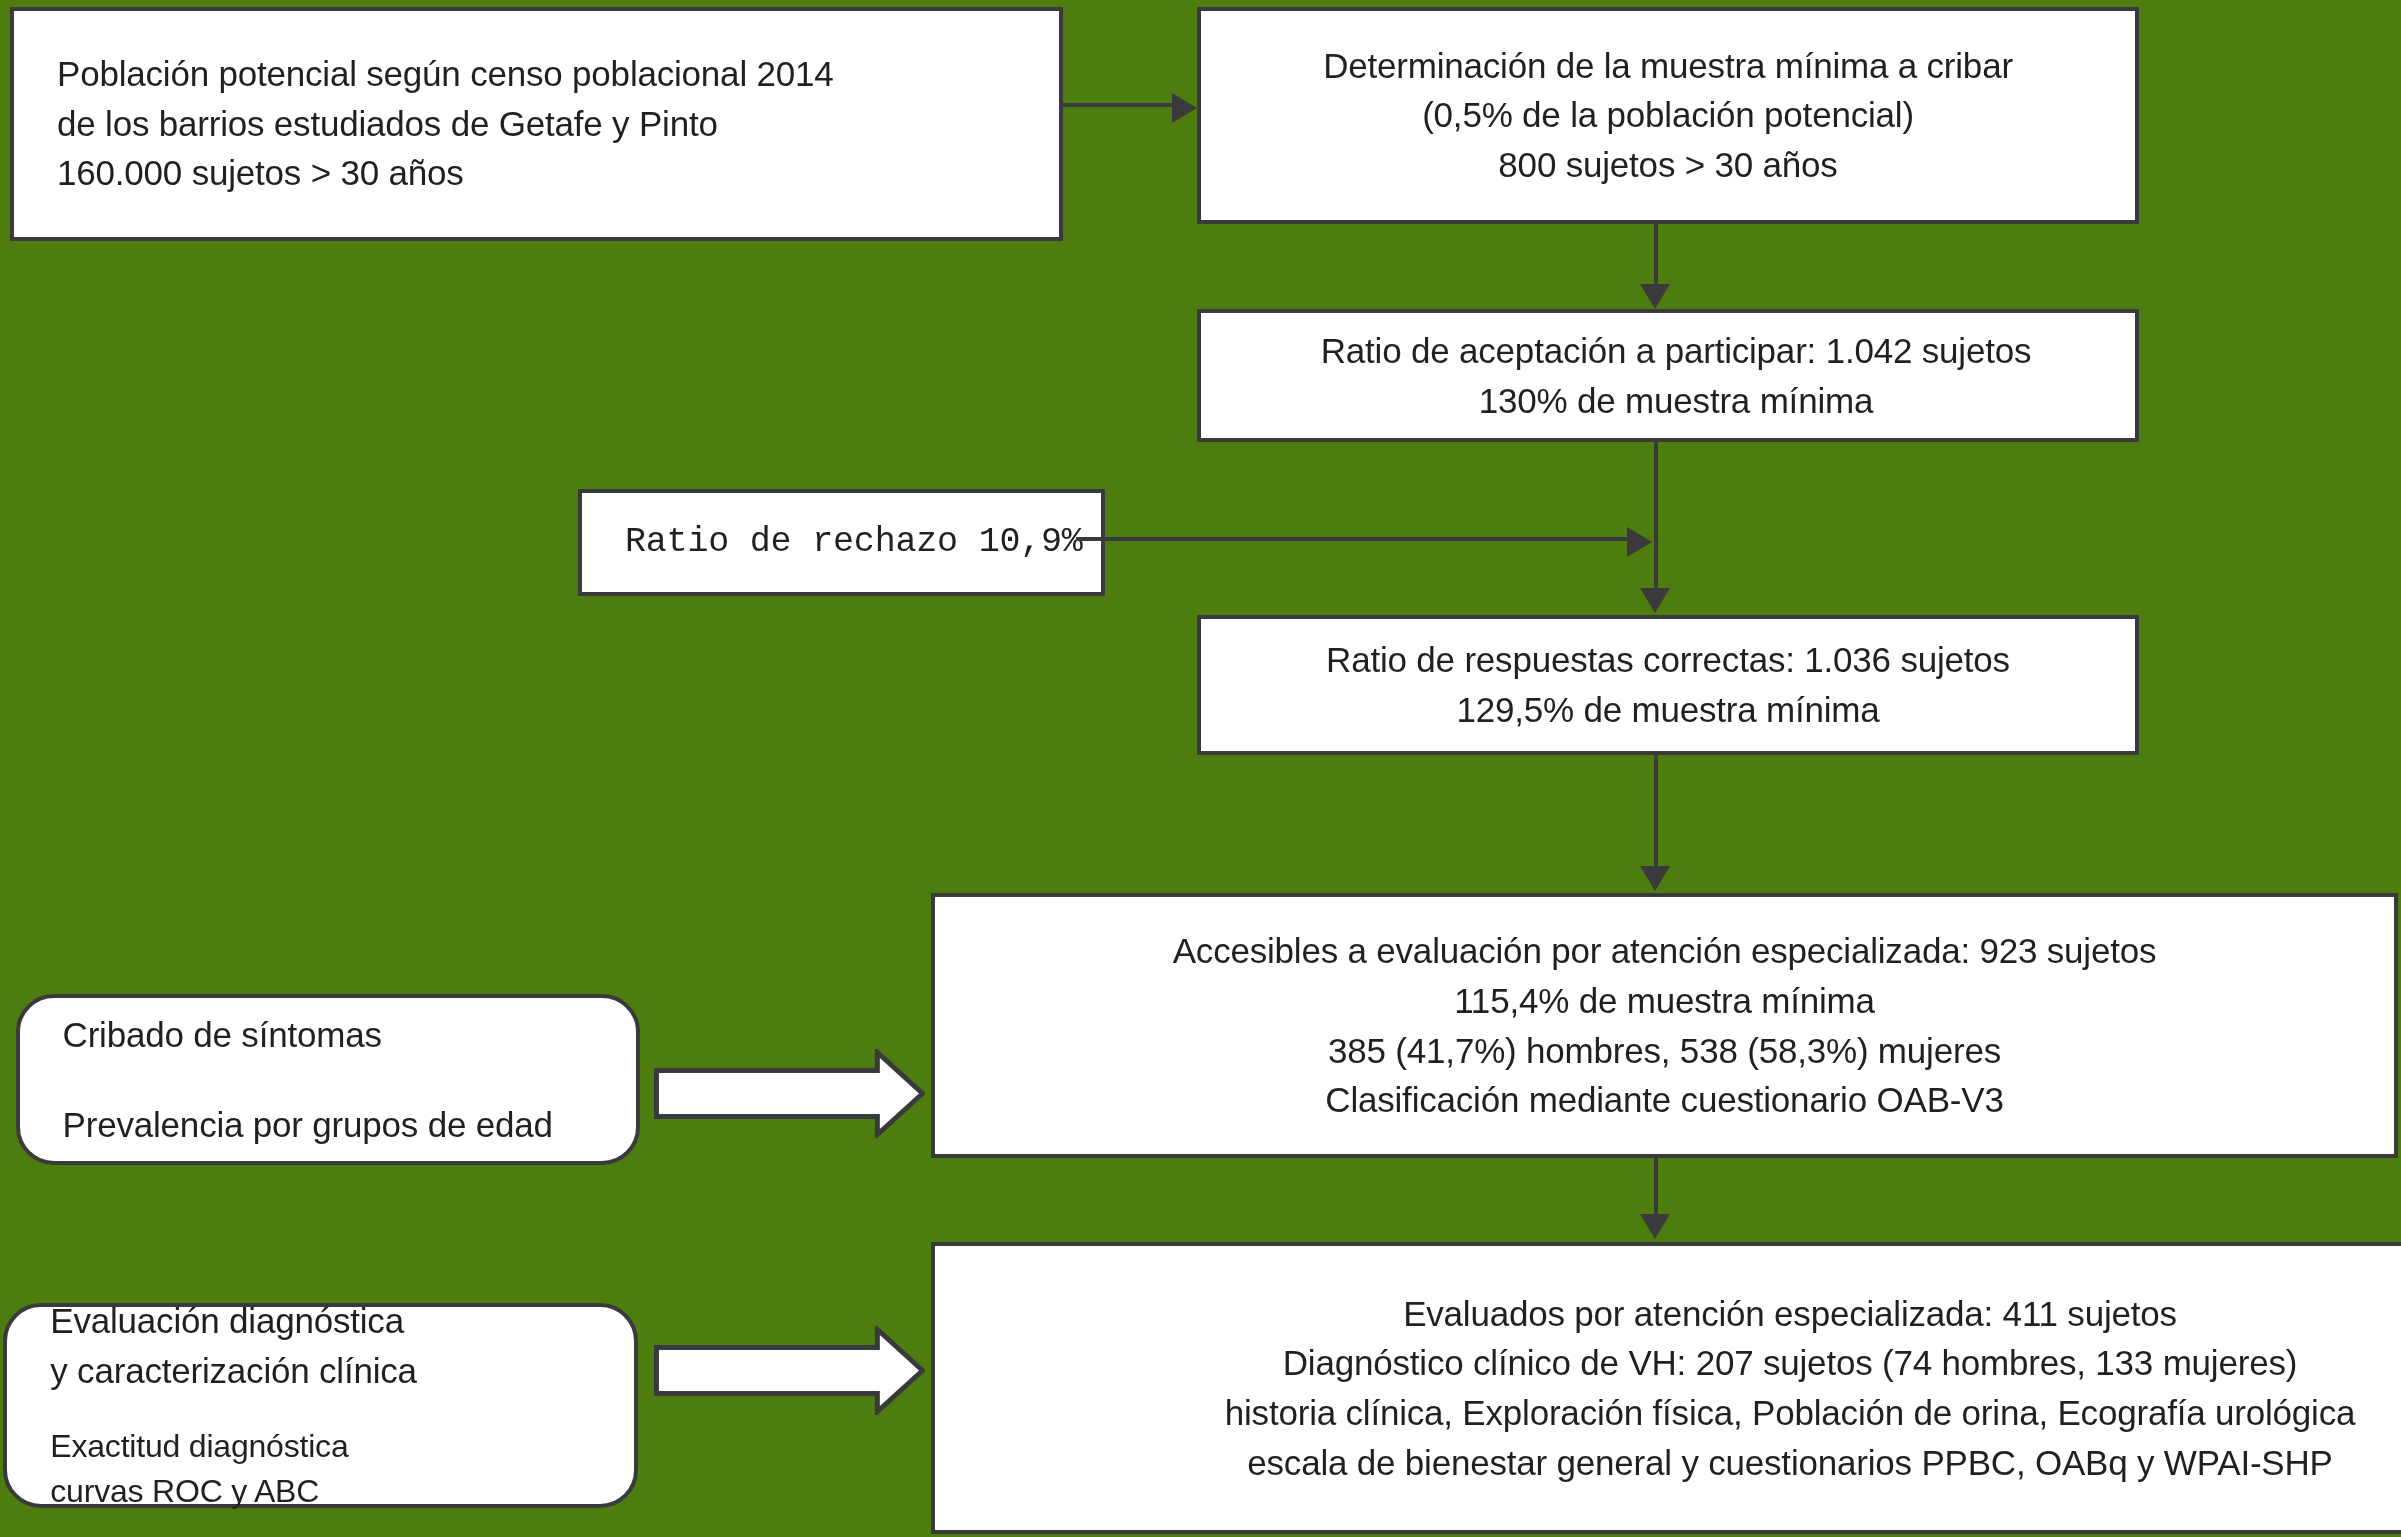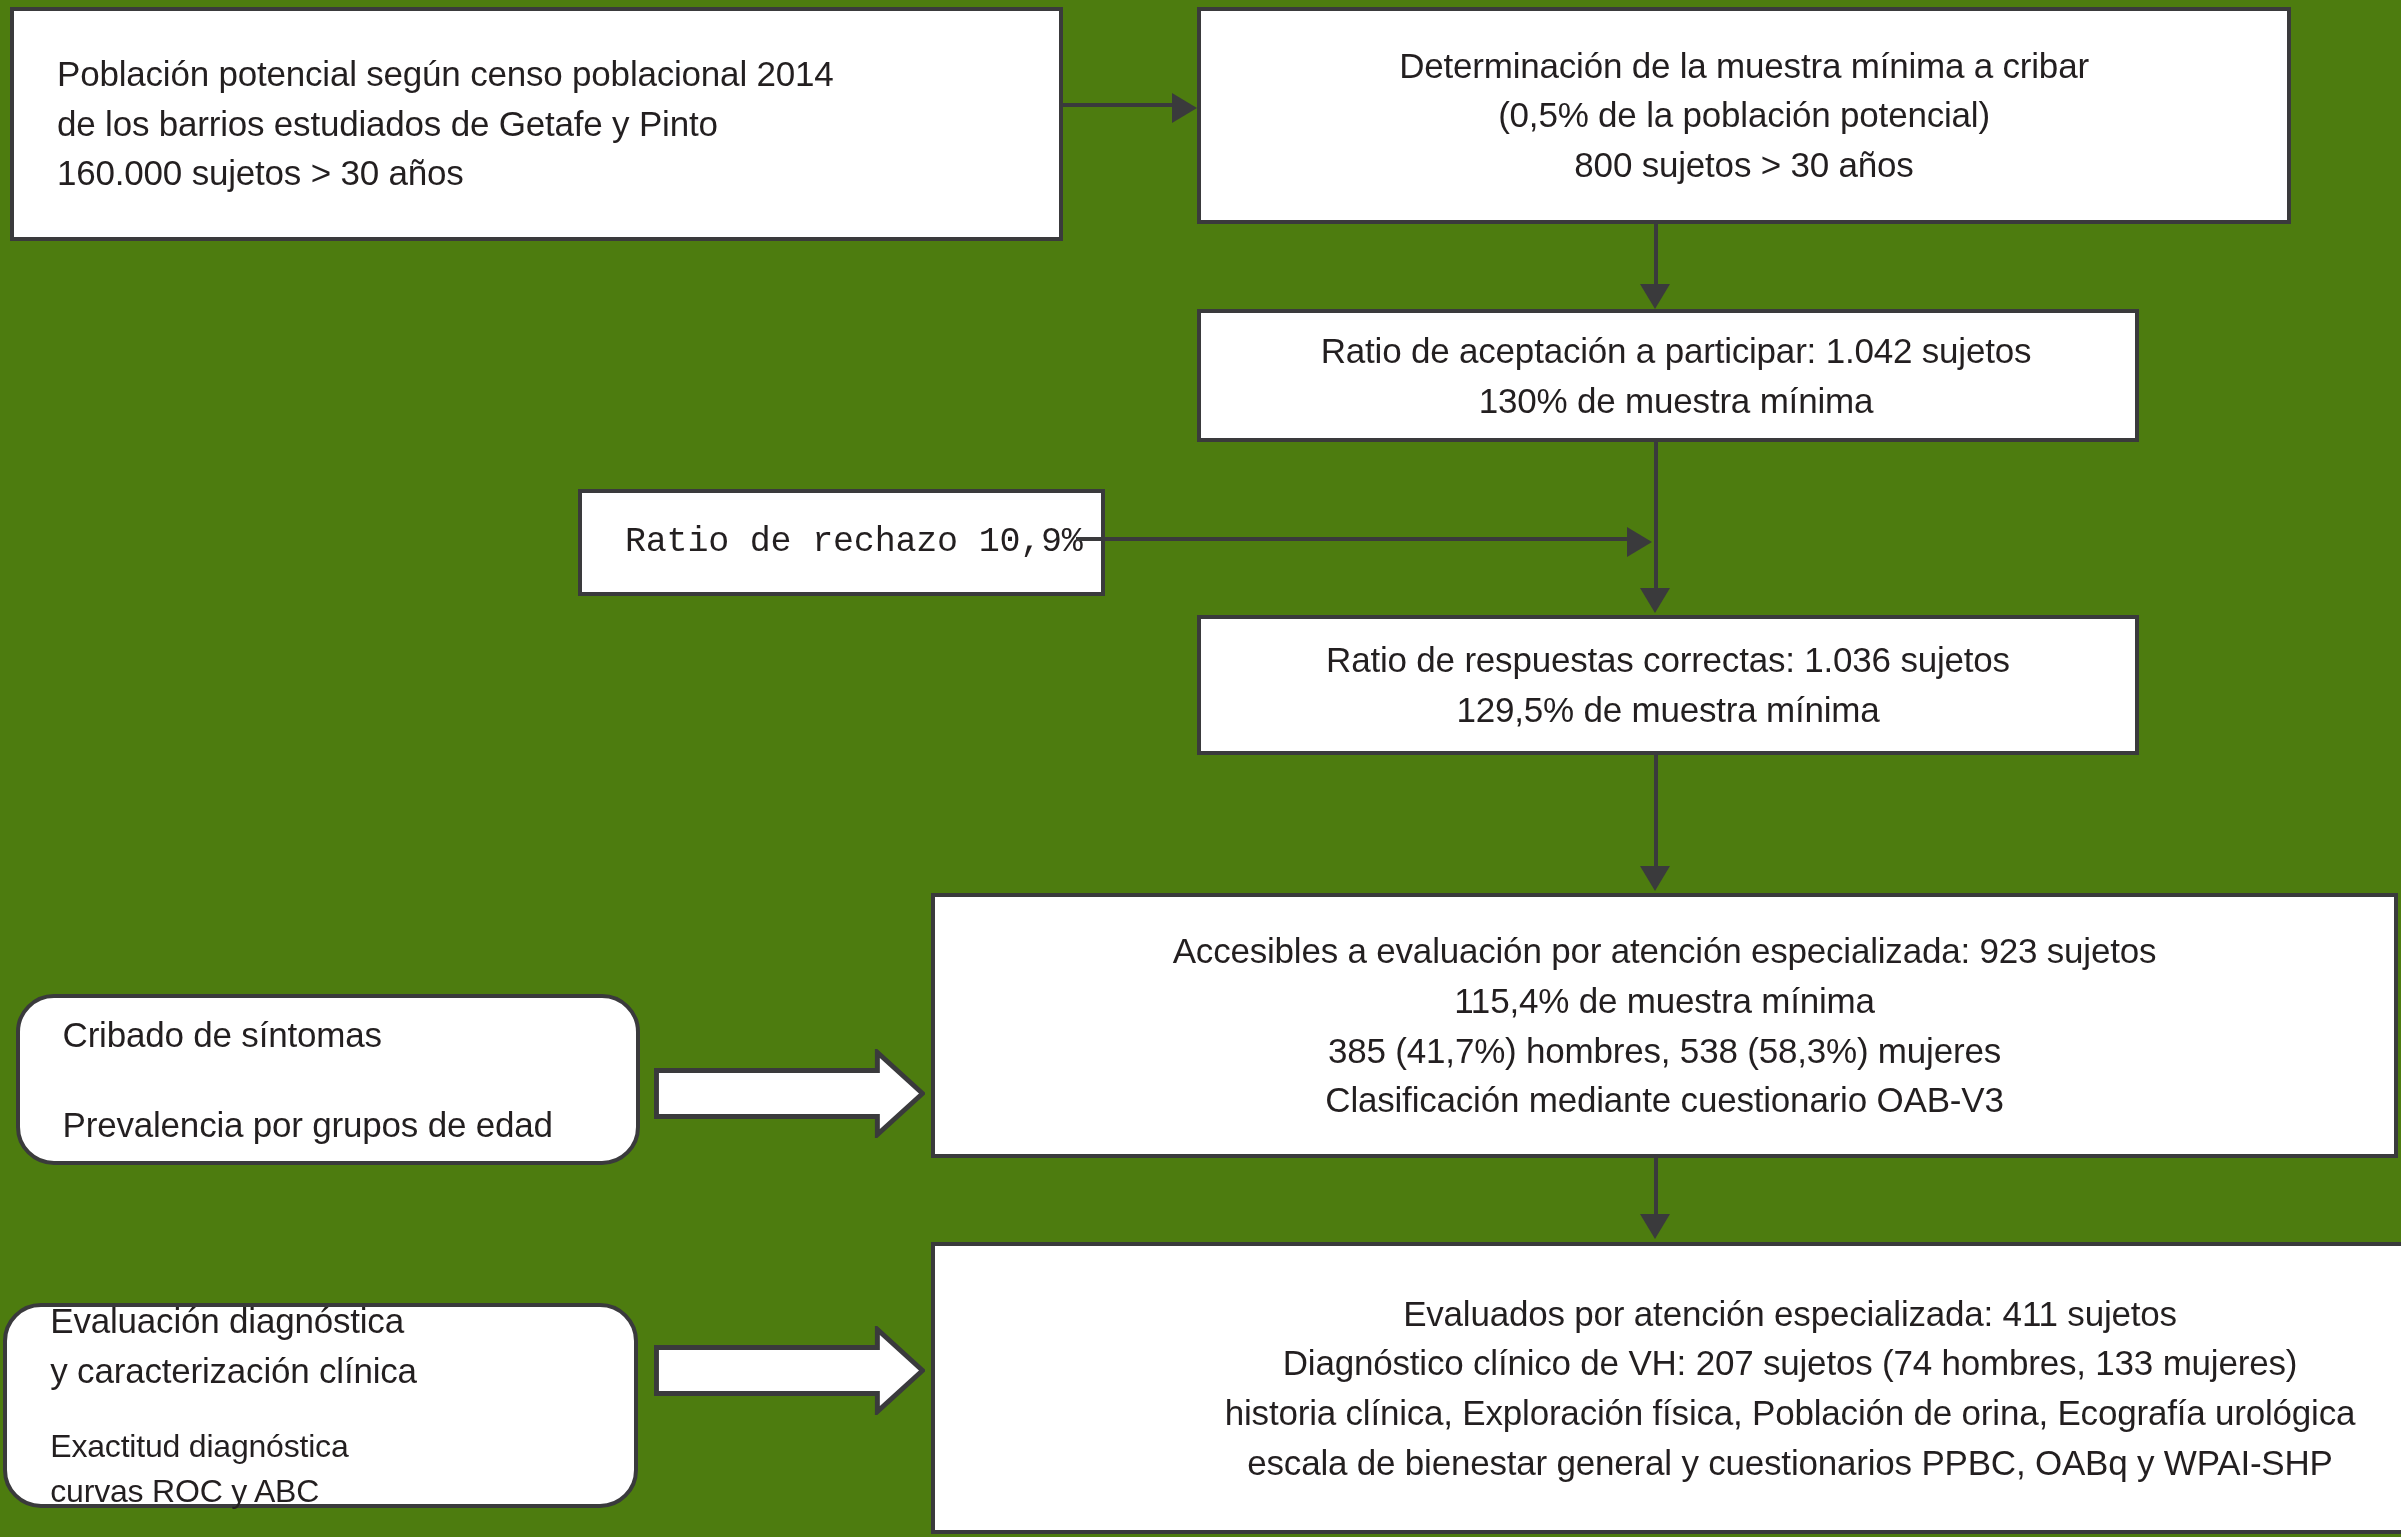--- a/index.html
+++ b/index.html
@@ -91,21 +91,21 @@
 
   <div class="node left-align" style="left:10px; top:6.6px; width:1053px; height:234px;">
     <span class="line pad-l">Población potencial según censo poblacional 2014</span>
     <span class="line pad-l">de los barrios estudiados de Getafe y Pinto</span>
     <span class="line pad-l">160.000 sujetos &gt; 30 años</span>
   </div>
 
   <div class="conn h" style="left:1063px; top:103px; width:110px;"></div>
   <div class="arrowhead right" style="left:1172px; top:93px;"></div>
 
-  <div class="node center" style="left:1197px; top:6.6px; width:1094px; height:217px;">
+  <div class="node center" style="left:1197px; top:6.6px; width:942px; height:217px;">
     <span class="line">Determinación de la muestra mínima a cribar</span>
     <span class="line">(0,5% de la población potencial)</span>
     <span class="line">800 sujetos &gt; 30 años</span>
   </div>
 
   <div class="conn v" style="left:1654px; top:224px; height:66px;"></div>
   <div class="arrowhead down" style="left:1640px; top:284px;"></div>
 
   <div class="node center" style="left:1197px; top:309px; width:942px; height:133px;padding-left:16px;">
     <span class="line">Ratio de aceptación a participar: 1.042 sujetos</span>

